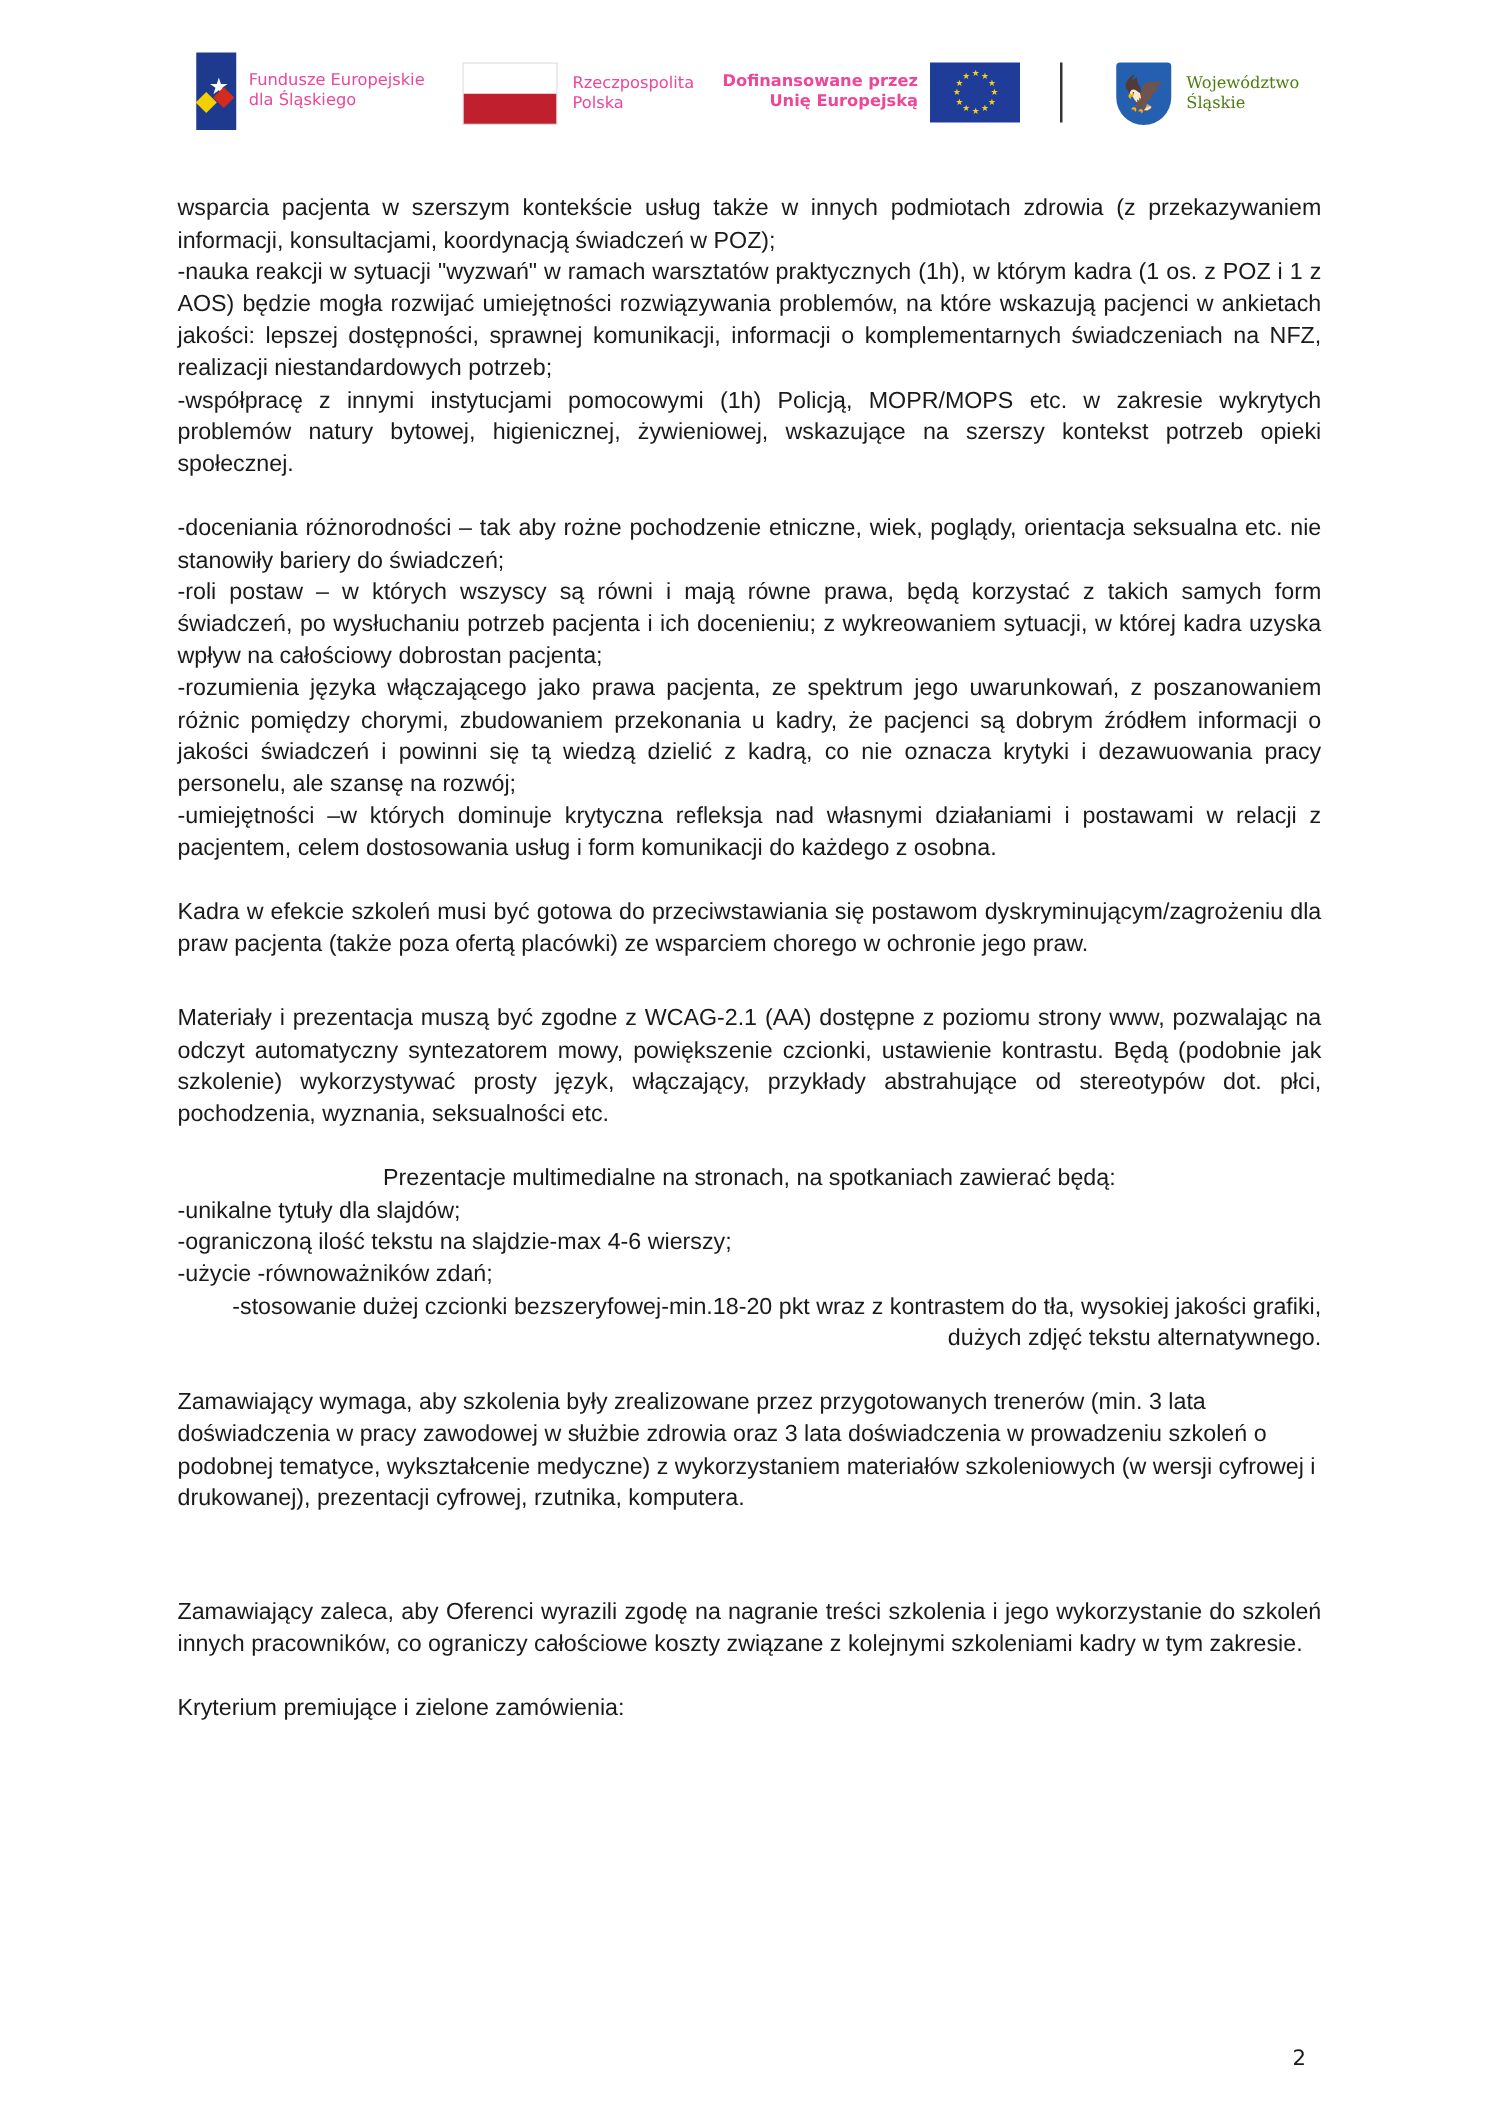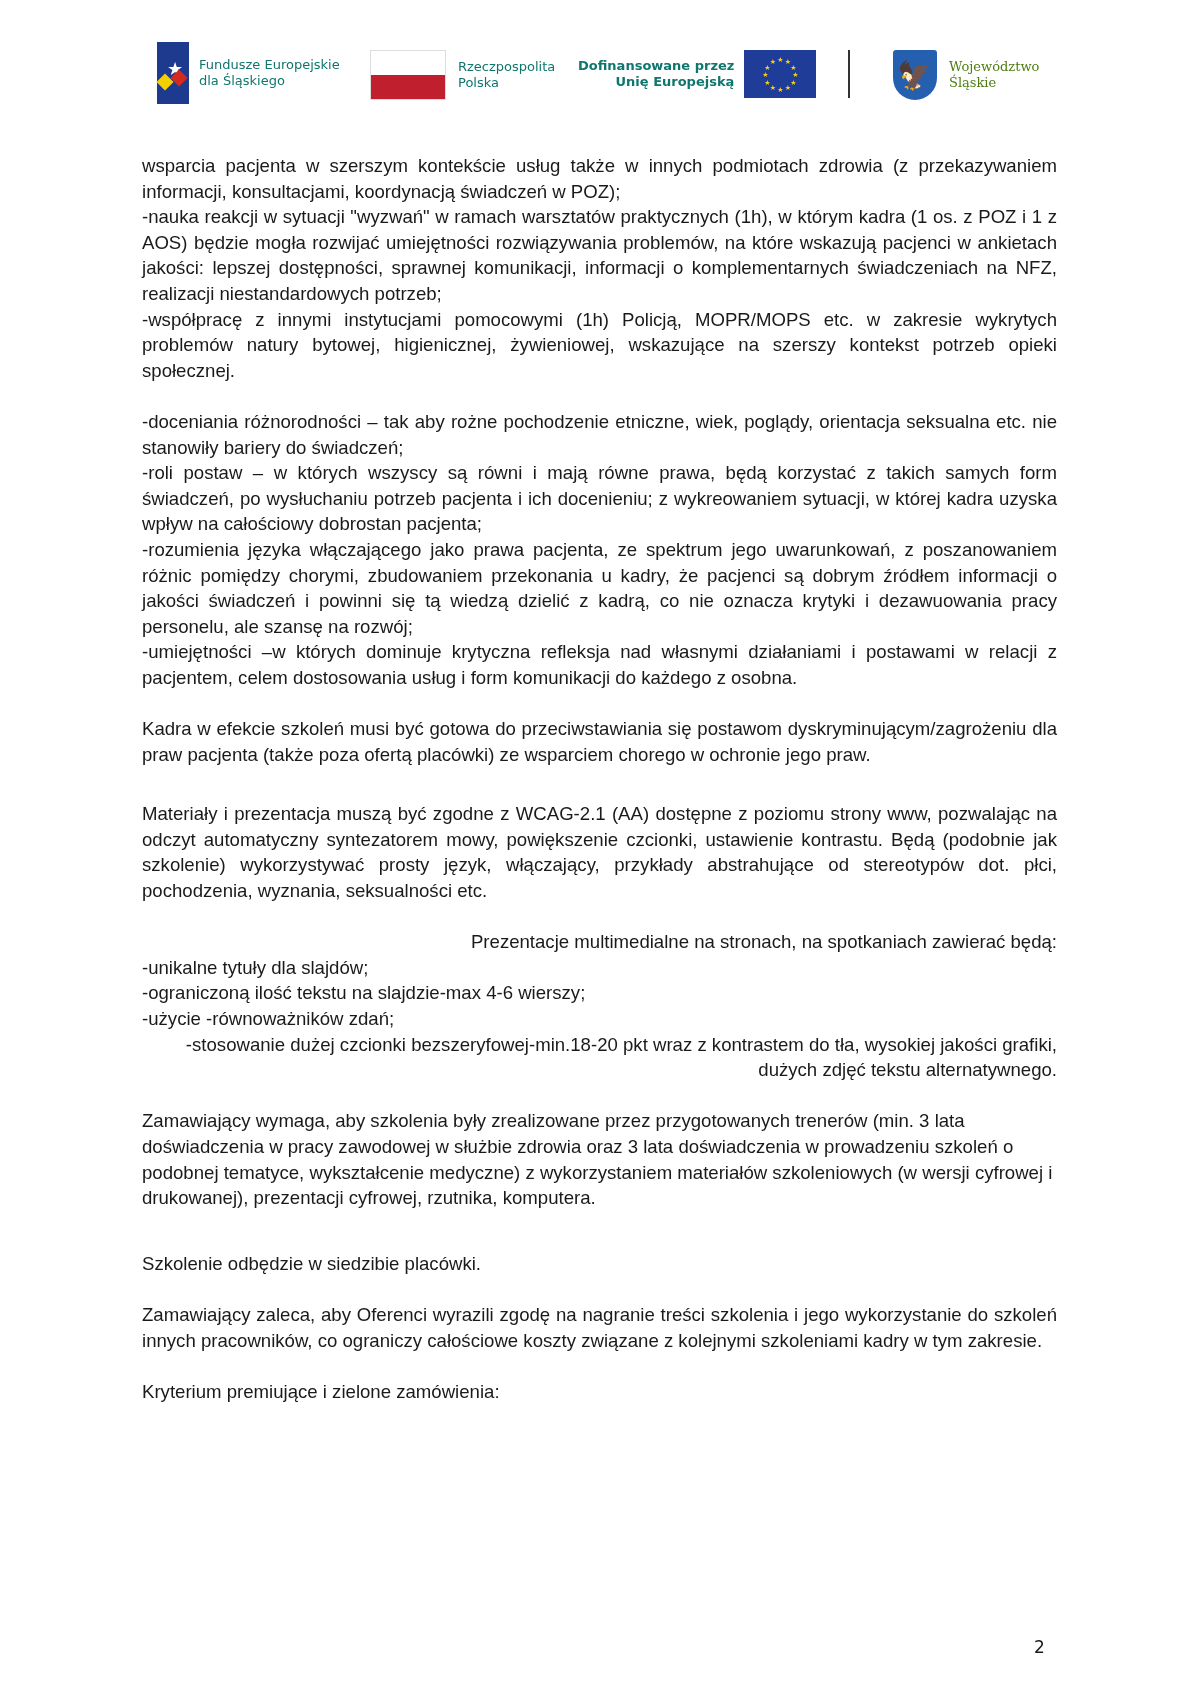--- a/index.html
+++ b/index.html
@@ -1,19 +1,19 @@
 <!DOCTYPE html>
 <html><head>
 <meta charset="utf-8">
 <style>
   html, body { margin: 0; padding: 0; background: #ffffff; }
   body { width: 1190px; height: 1683px; position: relative; overflow: hidden; font-family: "Liberation Sans", sans-serif; color: #1a1a1a; }
   .header { position: absolute; left: 0; top: 0; width: 1190px; height: 125px; }
   .logo { position: absolute; display: flex; align-items: center; }
-  .logo-text { font-family: "DejaVu Sans", sans-serif; font-size: 13px; line-height: 16px; color: #0f766e; }
+  .logo-text { font-family: "DejaVu Sans", sans-serif; font-size: 13px; line-height: 16px; color: #ec4899; }
   .fe-logo { left: 157px; top: 42px; }
   .fe-mark { width: 32px; height: 62px; background: #1e3a8f; position: relative; margin-right: 10px; }
   .fe-mark .w { position:absolute; left:10px; top:18px; color:#fff; font-size:18px; line-height:18px; }
   .fe-mark .y { position:absolute; left:2px; top:34px; width:12px; height:12px; background:#f5d000; transform: rotate(45deg); }
   .fe-mark .r { position:absolute; left:16px; top:30px; width:12px; height:12px; background:#d52b1e; transform: rotate(45deg); }
   .pl-logo { left: 370px; top: 50px; }
   .pl-flag { width: 74px; height: 48px; border: 1px solid #ddd; margin-right: 12px; display:flex; flex-direction:column; }
   .pl-flag .top { flex:1; background:#fff; }
   .pl-flag .bot { flex:1; background:#c0202e; }
   .eu-logo { left: 578px; top: 50px; }
@@ -98,28 +98,27 @@
   <div class="gap-1"></div>
   <p>-doceniania różnorodności – tak aby rożne pochodzenie etniczne, wiek, poglądy, orientacja seksualna etc. nie stanowiły bariery do świadczeń;</p>
   <p>-roli postaw – w których wszyscy są równi i mają równe prawa, będą korzystać z takich samych form świadczeń, po wysłuchaniu potrzeb pacjenta i ich docenieniu; z wykreowaniem sytuacji, w której kadra uzyska wpływ na całościowy dobrostan pacjenta;</p>
   <p>-rozumienia języka włączającego jako prawa pacjenta, ze spektrum jego uwarunkowań, z poszanowaniem różnic pomiędzy chorymi, zbudowaniem przekonania u kadry, że pacjenci są dobrym źródłem informacji o jakości świadczeń i powinni się tą wiedzą dzielić z kadrą, co nie oznacza krytyki i dezawuowania pracy personelu, ale szansę na rozwój;</p>
   <p>-umiejętności –w których dominuje krytyczna refleksja nad własnymi działaniami i postawami w relacji z pacjentem, celem dostosowania usług i form komunikacji do każdego z osobna.</p>
   <div class="gap-1"></div>
   <p>Kadra w efekcie szkoleń musi być gotowa do przeciwstawiania się postawom dyskryminującym/zagrożeniu dla praw pacjenta (także poza ofertą placówki) ze wsparciem chorego w ochronie jego praw.</p>
   <div class="gap-2"></div>
   <p>Materiały i prezentacja muszą być zgodne z WCAG-2.1 (AA) dostępne z poziomu strony www, pozwalając na odczyt automatyczny syntezatorem mowy, powiększenie czcionki, ustawienie kontrastu. Będą (podobnie jak szkolenie) wykorzystywać prosty język, włączający, przykłady abstrahujące od stereotypów dot. płci, pochodzenia, wyznania, seksualności etc.</p>
   <div class="gap-1"></div>
-  <p style="text-align:right">Prezentacje multimedialne na stronach, na spotkaniach zawierać będą:</p>
+  <p style="text-align:center">Prezentacje multimedialne na stronach, na spotkaniach zawierać będą:</p>
   <p style="text-align:left">-unikalne tytuły dla slajdów;</p>
   <p style="text-align:left">-ograniczoną ilość tekstu na slajdzie-max 4-6 wierszy;</p>
   <p style="text-align:left">-użycie -równoważników zdań;</p>
   <p style="text-align:right">-stosowanie dużej czcionki bezszeryfowej-min.18-20 pkt wraz z kontrastem do tła, wysokiej jakości grafiki, dużych zdjęć tekstu alternatywnego.</p>
   <div class="gap-1"></div>
   <p style="text-align:left">Zamawiający wymaga, aby szkolenia były zrealizowane przez przygotowanych trenerów (min. 3 lata doświadczenia w pracy zawodowej w służbie zdrowia oraz 3 lata doświadczenia w prowadzeniu szkoleń o podobnej tematyce, wykształcenie medyczne) z wykorzystaniem materiałów szkoleniowych (w wersji cyfrowej i drukowanej), prezentacji cyfrowej, rzutnika, komputera.</p>
   <div class="gap-3"></div>
-  <p>Szkolenie odbędzie w siedzibie placówki.</p>
   <div class="gap-1"></div>
   <p>Zamawiający zaleca, aby Oferenci wyrazili zgodę na nagranie treści szkolenia i jego wykorzystanie do szkoleń innych pracowników, co ograniczy całościowe koszty związane z kolejnymi szkoleniami kadry w tym zakresie.</p>
   <div class="gap-1"></div>
   <p>Kryterium premiujące i zielone zamówienia:</p>
 </div>
 
 <div class="page-num">2</div>
 
 </body></html>

